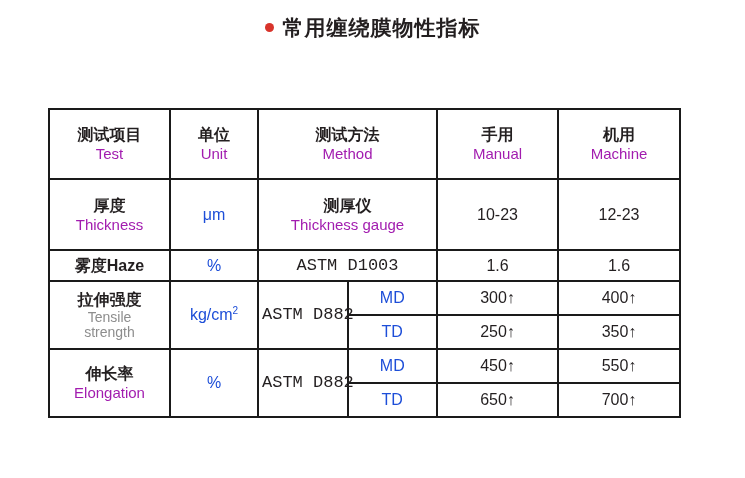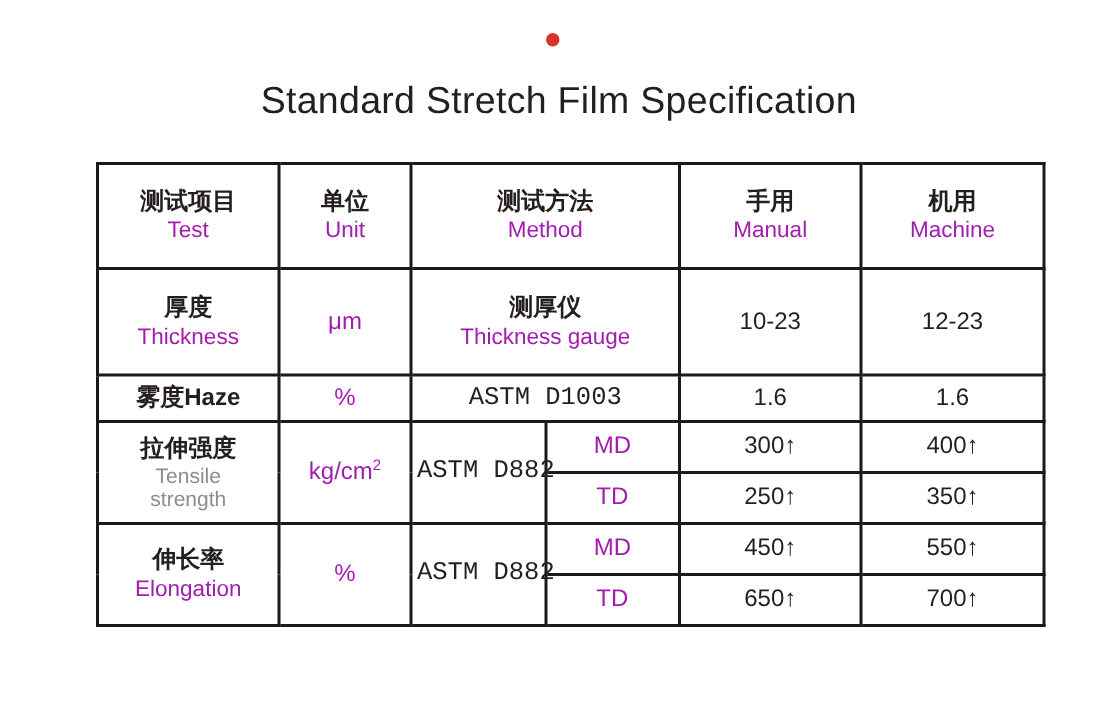--- a/index.html
+++ b/index.html
@@ -47,21 +47,21 @@
     font-weight: 400;
     letter-spacing: 0.2px;
     color: #231f20;
     line-height: 1.3;
     white-space: nowrap;
   }
 
   
   .table-wrap {
     position: absolute;
-    left: 64px;
+    left: 48px;
     top: 108px;
     width: 524px;
   }
   table.spec {
     border-collapse: collapse;
     width: 633px;
     table-layout: fixed;
   }
   table.spec td {
     border: 2px solid #1a1a1a;
@@ -91,21 +91,21 @@
     font-size: 14px;
     font-weight: 400;
     color: #8d8d8d;
     line-height: 1.1;
     white-space: nowrap;
   }
   .plain {
     display: block;
     font-size: 16px;
     font-weight: 400;
-    color: #a21caf;
+    color: #1d4ed8;
     line-height: 1.25;
     white-space: nowrap;
   }
   .plain-lg {
     display: block;
     font-size: 17px;
     font-weight: 400;
     color: #231f20;
     line-height: 1.25;
     white-space: nowrap;
@@ -133,23 +133,22 @@
   .r-head  { height: 70px; }
   .r-thick { height: 71px; padding-left: 36px; }
   .r-haze  { height: 31px; }
   .r-sub   { height: 34px; }
 </style>
 </head>
 <body>
 
 <div class="title-block">
   <div class="title-cn">
-    <span class="bullet-dot"></span>
+    <span class="bullet-dot"></span><span>常用缠绕膜物性指标</span>
   </div>
-  <div class="title-en">Standard Stretch Film Specification</div>
 </div>
 
 <div class="table-wrap">
   <table class="spec">
     <tbody>
 
       <tr class="r-head">
         <td class="c-test">
           <span class="cn">测试项目</span>
           <span class="en">Test</span>

